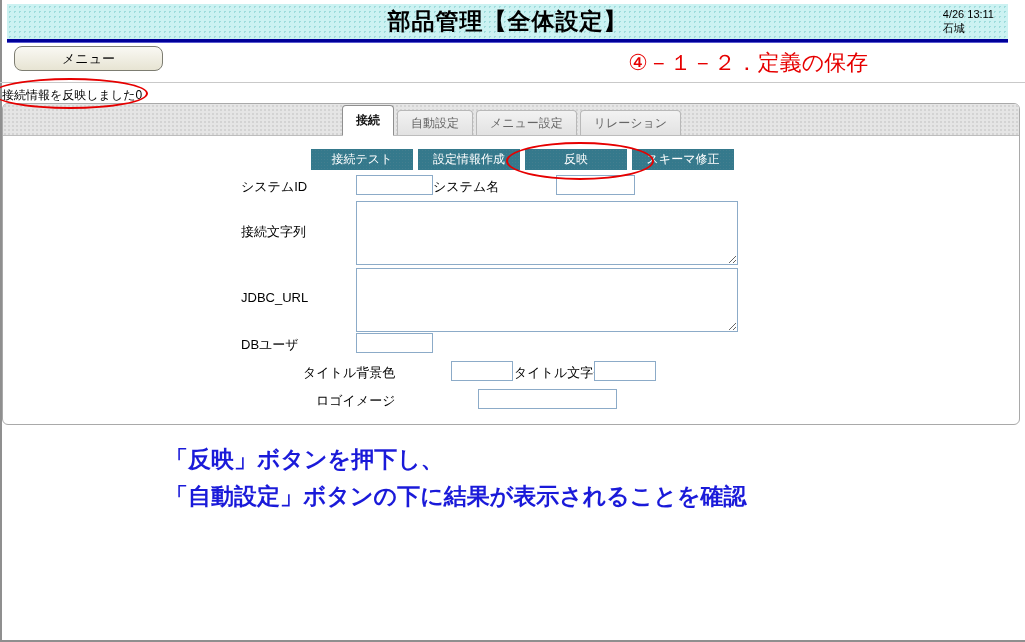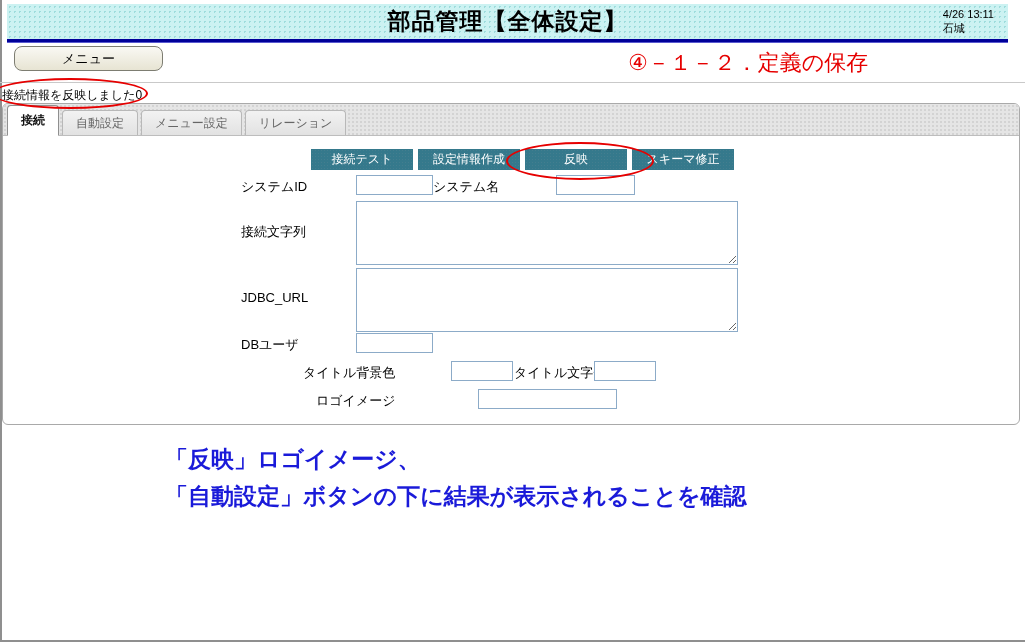--- a/index.html
+++ b/index.html
@@ -39,21 +39,21 @@
           border:2px solid var(--annotation-red);border-radius:50%;z-index:4;pointer-events:none;}
 
   
   .widget{position:absolute;left:2px;top:103px;width:1018px;height:322px;
           border:1px solid #a9a9a9;border-radius:6px;background:#fff;box-sizing:border-box;}
   .tabbar{position:absolute;left:0;top:0;right:0;height:32px;
           background-color:#e5e5e5;
           background-image:radial-gradient(circle,#d3d3d3 1px,transparent 1px);
           background-size:4px 4px;
           border-bottom:1px solid #bdbdbd;border-radius:5px 5px 0 0;
-          display:flex;align-items:flex-end;padding-left:4px;box-sizing:border-box;}
+          display:flex;align-items:flex-end;padding-left:4px;box-sizing:border-box;justify-content:center;}
   .tab{font-size:12px;padding:0 13px;margin-right:3px;height:24px;line-height:24px;
           background:linear-gradient(#f2f2f2,#e2e2e2);color:#666;
           border:1px solid #b8b8b8;border-bottom:none;border-radius:4px 4px 0 0;cursor:pointer;}
   .tab.active{background:#fff;color:#111;font-weight:bold;height:29px;line-height:29px;
           border:1px solid #8f8f8f;border-bottom:1px solid #fff;position:relative;top:1px;}
 
   
   .tealbtn{position:absolute;top:45px;width:102px;height:21px;
           background-color:var(--button-teal);
           background-image:radial-gradient(circle,#437e8f 1px,transparent 1px);
@@ -130,17 +130,17 @@
     <div class="flabel" style="left:300px;top:260px;width:144px;">タイトル背景色</div>
     <input class="finput" style="left: 448px; top: 257px; width: 56px;" value="">
     <div class="flabel" style="left:511px;top:260px;width:76px;">タイトル文字色</div>
     <input class="finput" style="left: 591px; top: 257px; width: 56px;" value="">
 
     <div class="flabel" style="left:313px;top:288px;width:141px;">ロゴイメージ</div>
     <input class="finput" style="left: 475px; top: 285px; width: 133px;" value="">
   </div>
 
   <div class="note">
-    <div>「反映」ロゴイメージ、</div>
+    <div>「反映」ボタンを押下し、</div>
     <div>「自動設定」ボタンの下に結果が表示されることを確認</div>
   </div>
 
 </div>
 
 </body></html>

